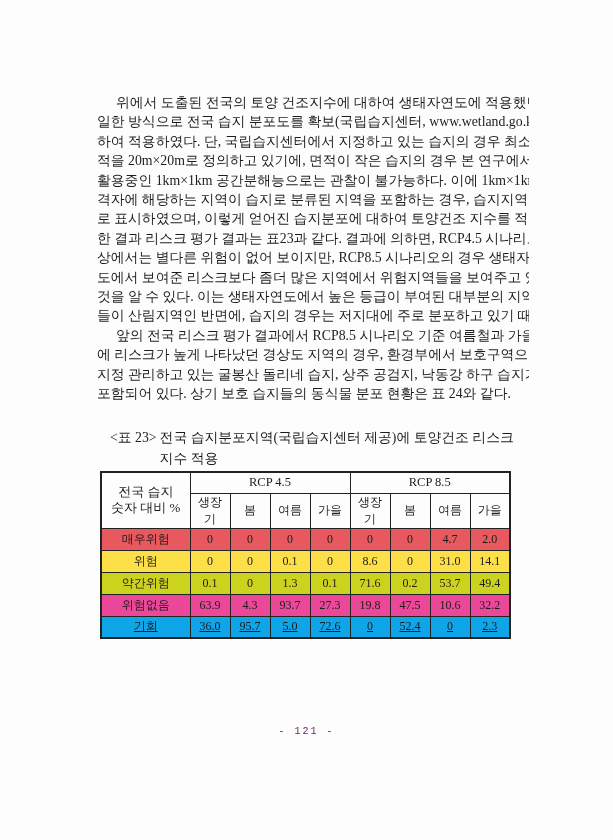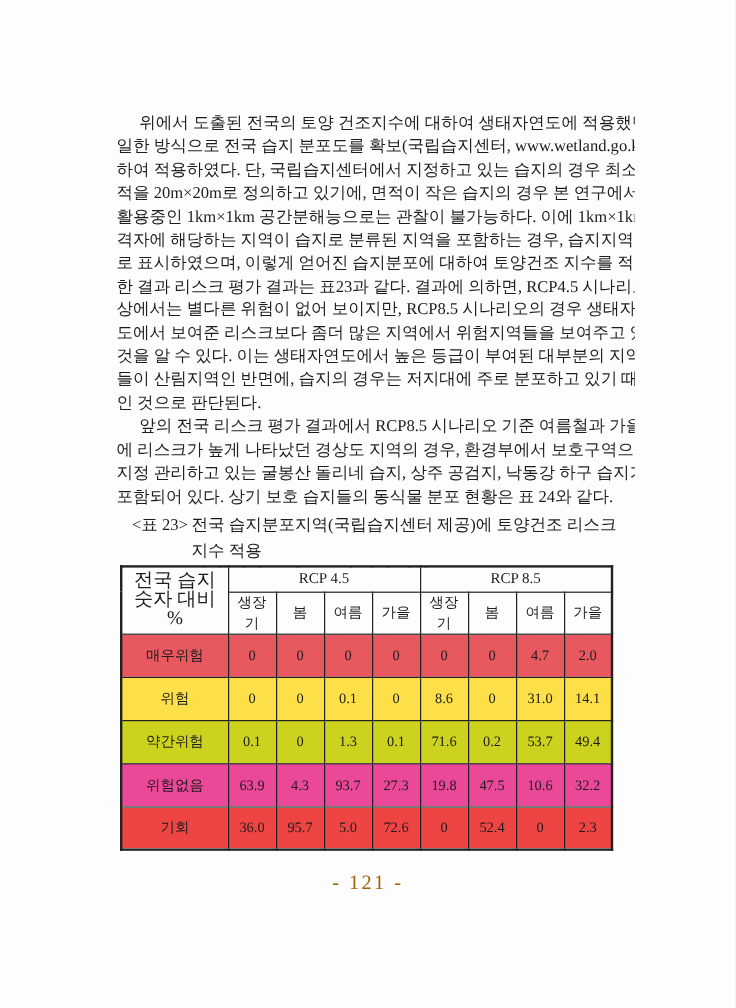--- a/index.html
+++ b/index.html
@@ -54,39 +54,39 @@
     width: 411px;
     border-collapse: collapse;
     table-layout: fixed;
     font-size: 12px;
     border: 2px solid #222;
   }
   .risk-table td {
     border: 1px solid #222;
     text-align: center;
     vertical-align: middle;
-    height: 36px;
+    height: 22px;
     padding: 0 2px;
     overflow: hidden;
   }
   .risk-table thead td { background: #fdfdfd; }
   .risk-table .group-hdr { height: 21px; font-size: 12.5px; }
   .risk-table .sub-hdr td { height: 19px; }
-  .risk-table .corner { font-size: 16px; line-height: 16px; }
+  .risk-table .corner { font-size: 13px; line-height: 16px; }
   
   .pageno {
     position: absolute;
     left: 0;
     top: 726px;
     width: 100%;
     text-align: center;
-    font-size: 17px;
+    font-size: 10px;
     letter-spacing: 2px;
-    color: #a16207;
-    font-family: Liberation Serif, serif;
+    color: #701a75;
+    font-family: Liberation Mono, monospace;
   }
 </style>
 </head>
 <body>
 
 <div class="page">
 
   <div class="textblock">
     <div class="para">
         <div class="tline">위에서 도출된 전국의 토양 건조지수에 대하여 생태자연도에 적용했던 동</div>
@@ -94,21 +94,20 @@
         <div class="tline">하여 적용하였다. 단, 국립습지센터에서 지정하고 있는 습지의 경우 최소면</div>
         <div class="tline">적을 20m×20m로 정의하고 있기에, 면적이 작은 습지의 경우 본 연구에서</div>
         <div class="tline">활용중인 1km×1km 공간분해능으로는 관찰이 불가능하다. 이에 1km×1km</div>
         <div class="tline">격자에 해당하는 지역이 습지로 분류된 지역을 포함하는 경우, 습지지역으</div>
         <div class="tline">로 표시하였으며, 이렇게 얻어진 습지분포에 대하여 토양건조 지수를 적용</div>
         <div class="tline">한 결과 리스크 평가 결과는 표23과 같다. 결과에 의하면, RCP4.5 시나리오</div>
         <div class="tline">상에서는 별다른 위험이 없어 보이지만, RCP8.5 시나리오의 경우 생태자연</div>
         <div class="tline">도에서 보여준 리스크보다 좀더 많은 지역에서 위험지역들을 보여주고 있는</div>
         <div class="tline">것을 알 수 있다. 이는 생태자연도에서 높은 등급이 부여된 대부분의 지역</div>
         <div class="tline">들이 산림지역인 반면에, 습지의 경우는 저지대에 주로 분포하고 있기 때문</div>
-        <div class="tline last">인 것으로 판단된다.</div>
       </div>
     <div class="para">
         <div class="tline">앞의 전국 리스크 평가 결과에서 RCP8.5 시나리오 기준 여름철과 가을철</div>
         <div class="tline">에 리스크가 높게 나타났던 경상도 지역의 경우, 환경부에서 보호구역으로</div>
         <div class="tline">지정 관리하고 있는 굴봉산 돌리네 습지, 상주 공검지, 낙동강 하구 습지가</div>
         <div class="tline last">포함되어 있다. 상기 보호 습지들의 동식물 분포 현황은 표 24와 같다.</div>
       </div>
   </div>
 
   <div class="caption">
@@ -189,21 +188,21 @@
           <td>위험없음</td>
           <td>63.9</td>
           <td>4.3</td>
           <td>93.7</td>
           <td>27.3</td>
           <td>19.8</td>
           <td>47.5</td>
           <td>10.6</td>
           <td>32.2</td>
         </tr>
-        <tr style="background: #ef4444;">
+        <tr style="background: #0ea5e9; text-decoration: underline;">
           <td>기회</td>
           <td>36.0</td>
           <td>95.7</td>
           <td>5.0</td>
           <td>72.6</td>
           <td>0</td>
           <td>52.4</td>
           <td>0</td>
           <td>2.3</td>
         </tr>

